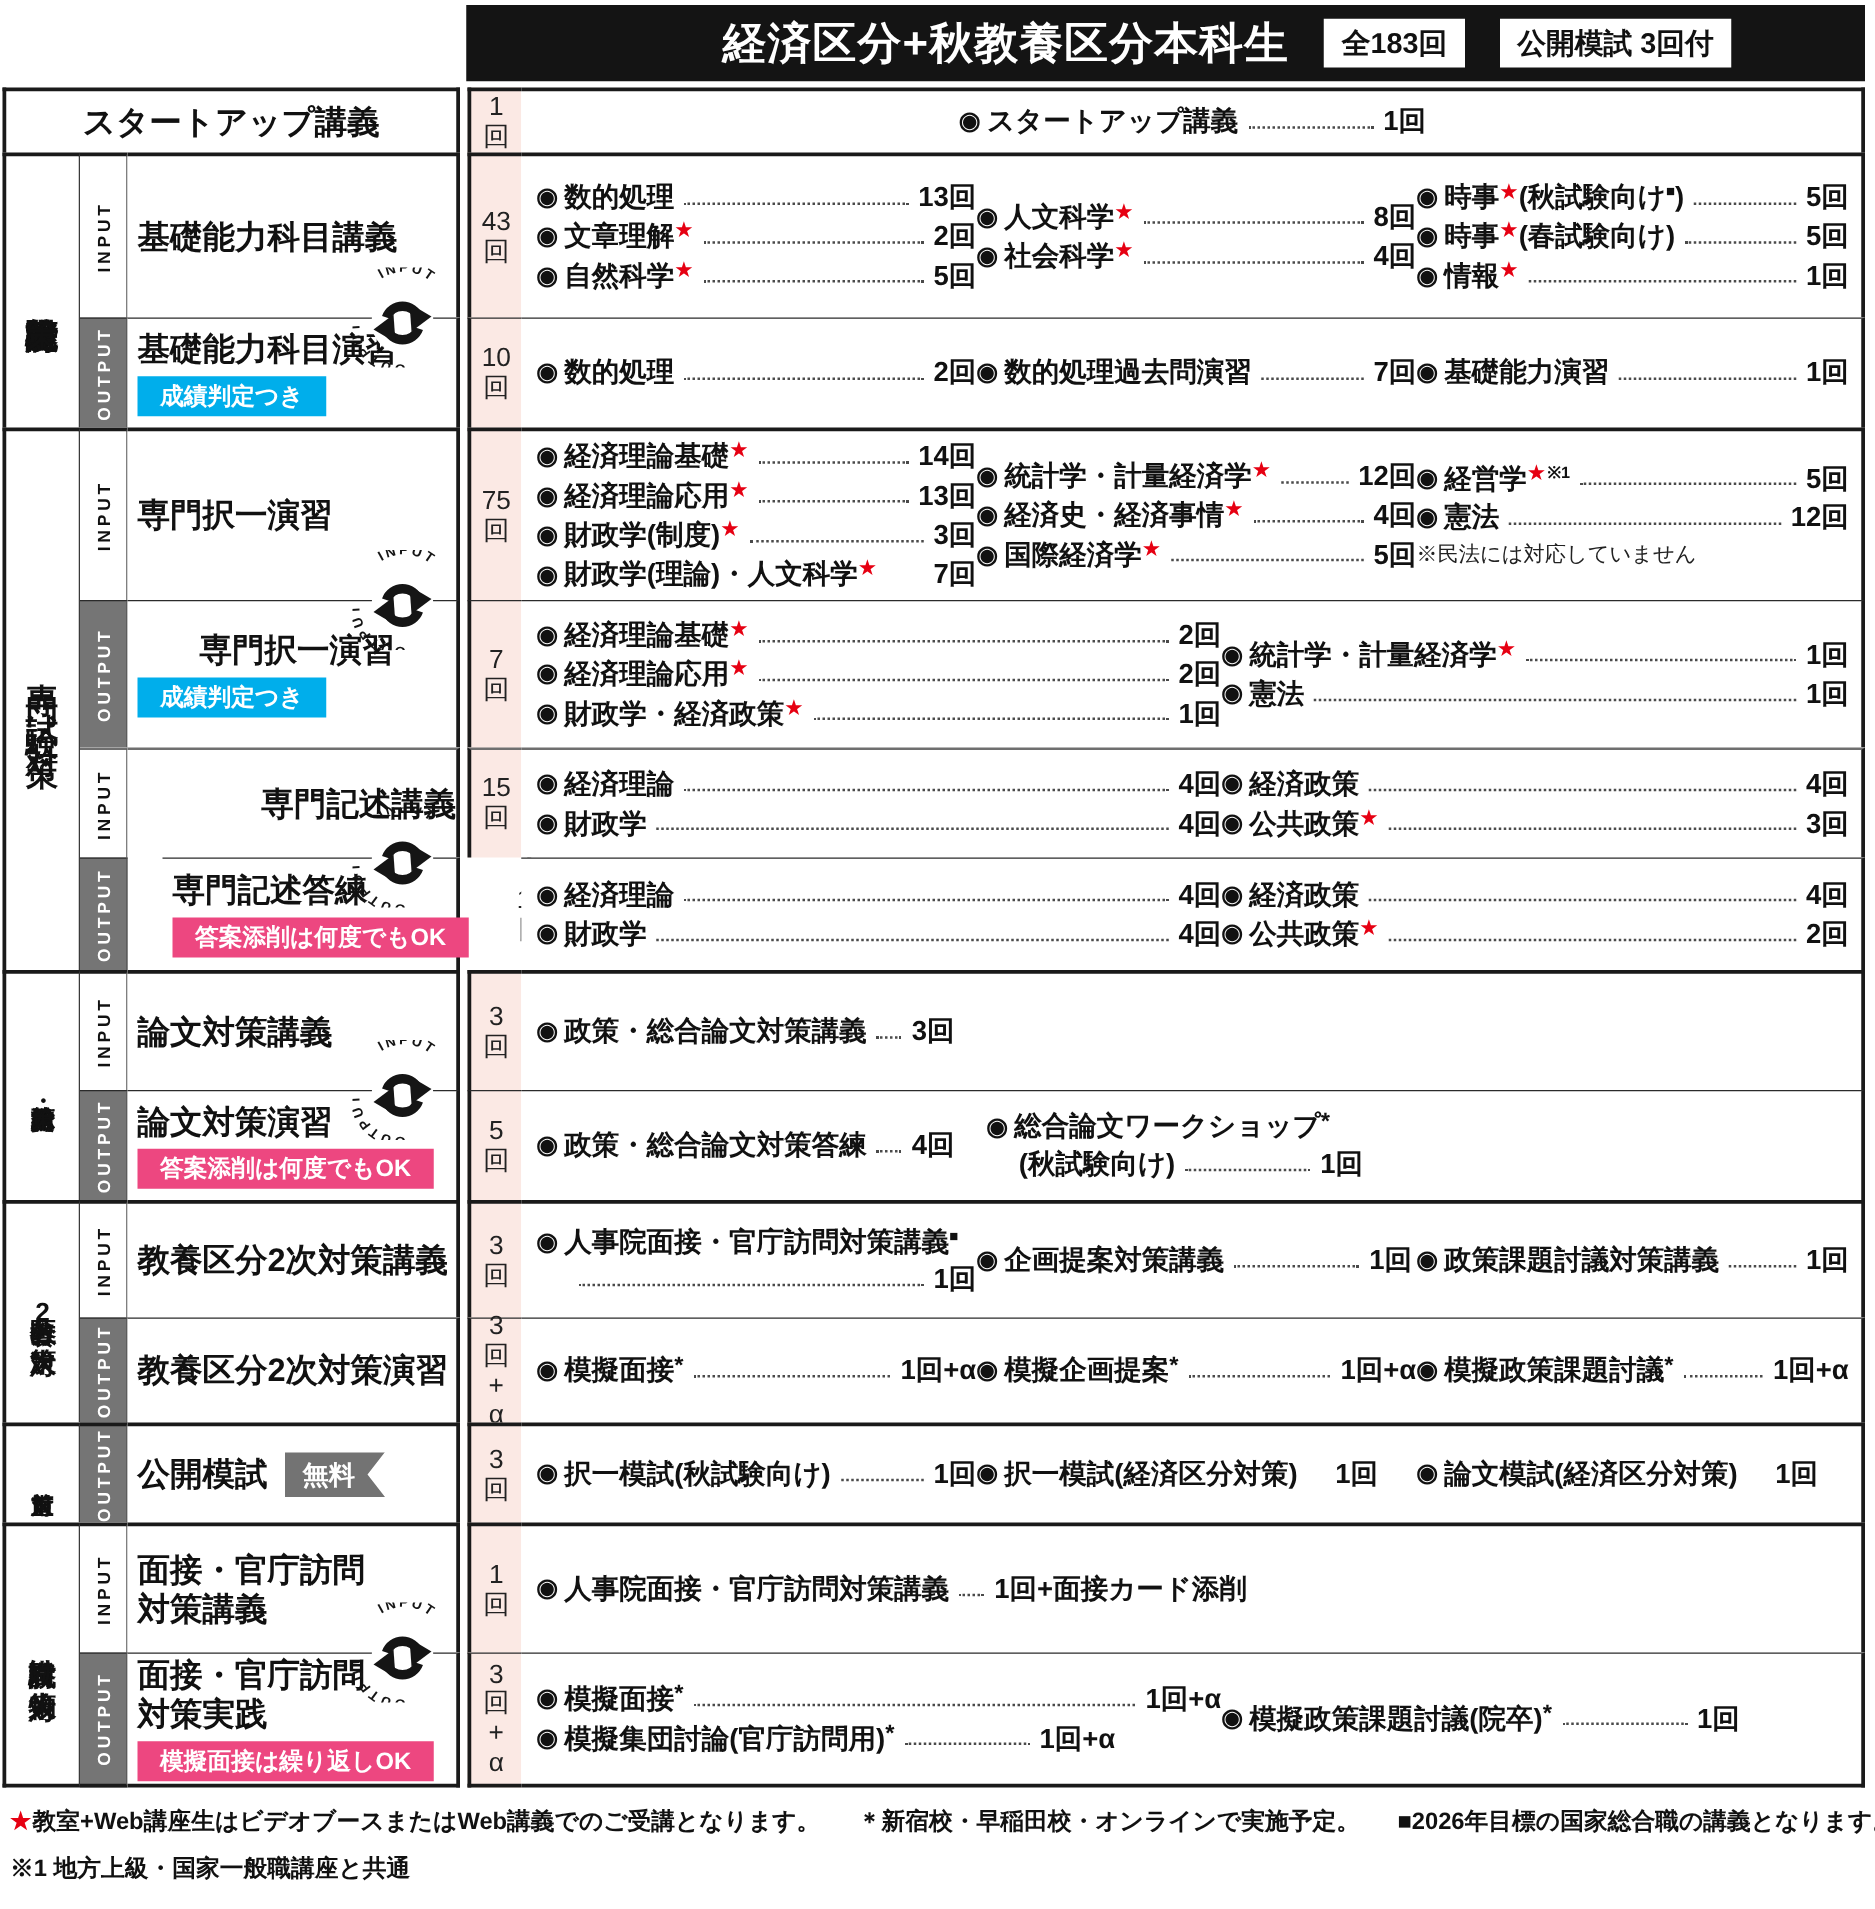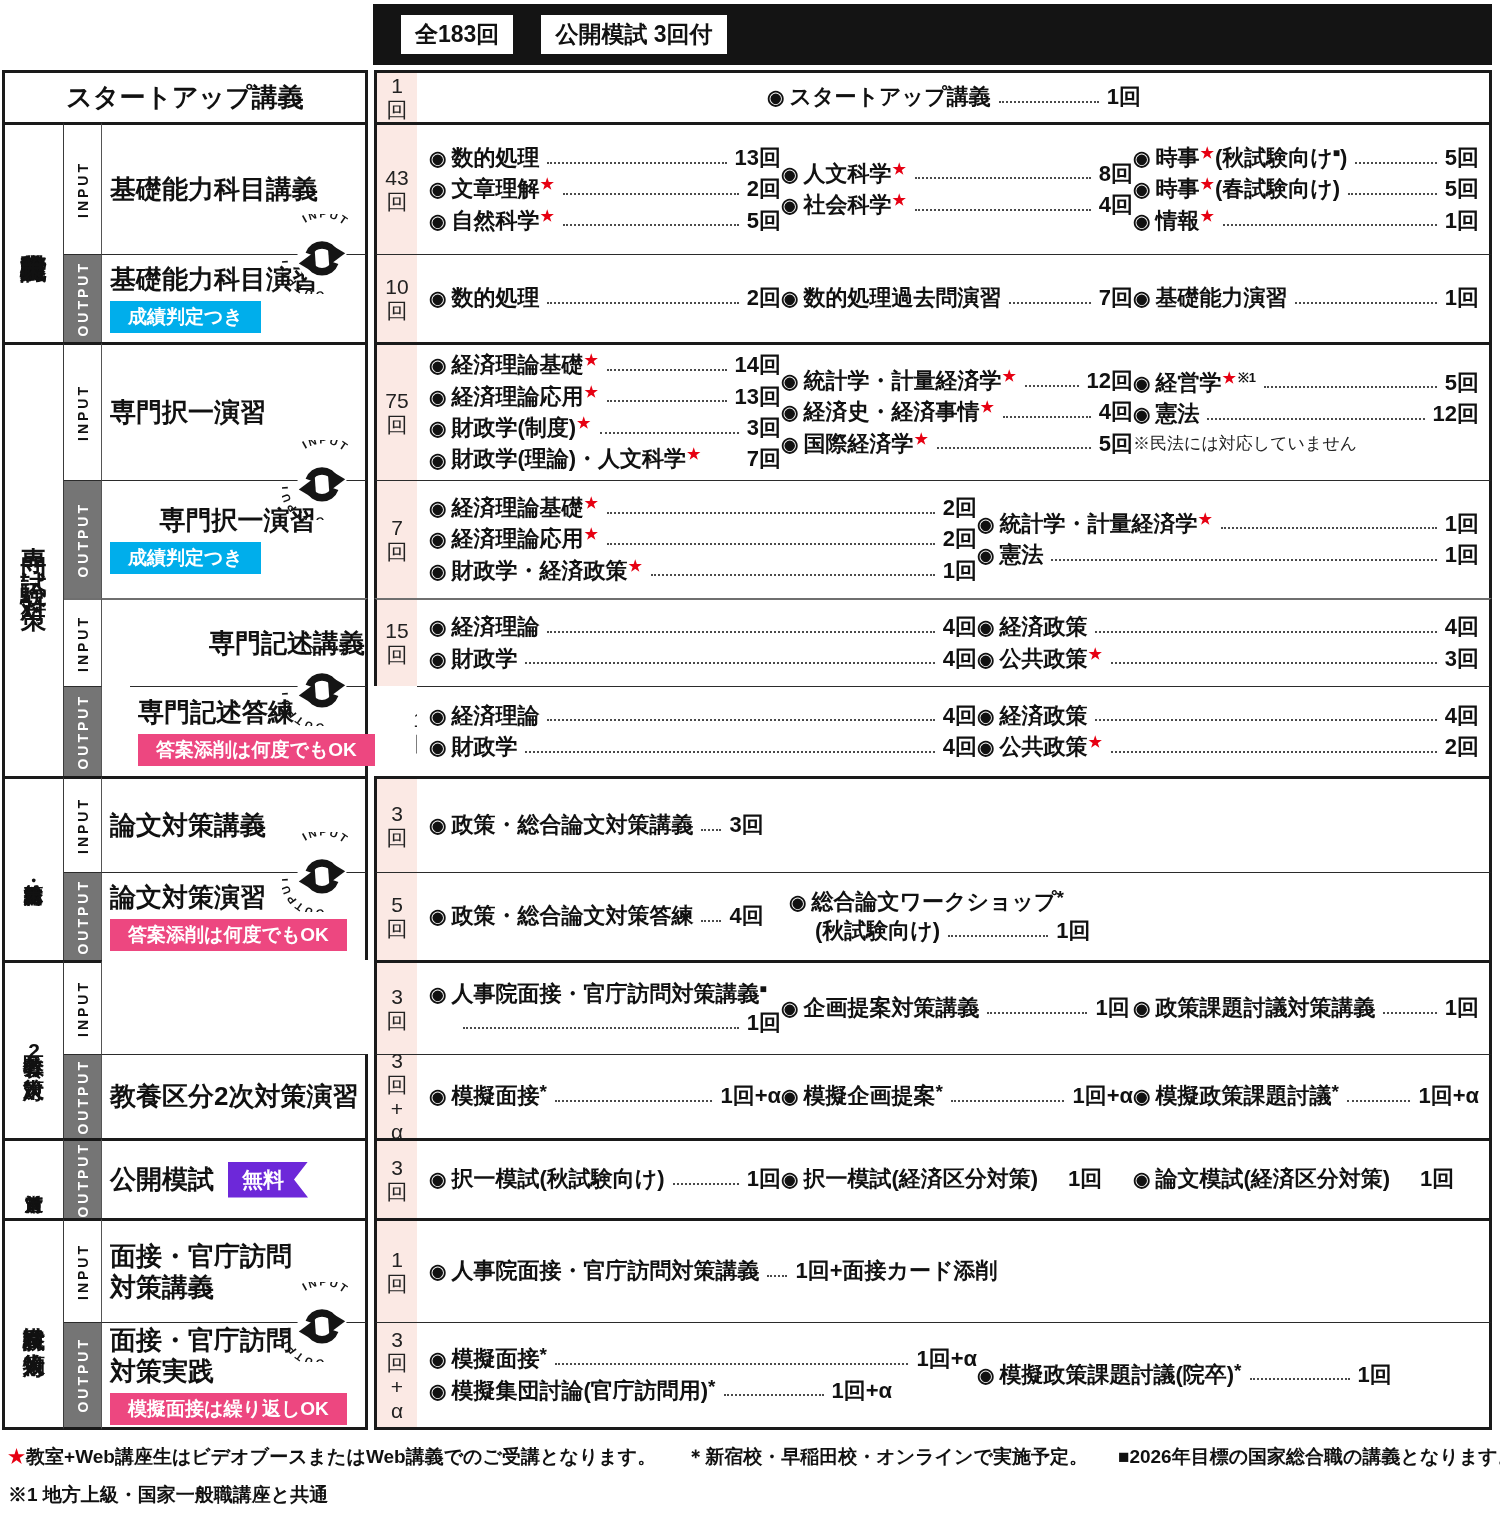--- a/index.html
+++ b/index.html
@@ -22,21 +22,21 @@
   .io span{writing-mode:vertical-rl;transform:rotate(180deg);font-size:14px;font-weight:bold;letter-spacing:3px;color:#111;}
   .io.output{background:#757575;}
   .io.output span{color:#fff;}
   .tl{border-right:3px solid #1a1a1a;display:flex;flex-direction:column;justify-content:center;gap:7px;padding-left:8px;}
   .tl.startup{border-left:3px solid #1a1a1a;align-items:center;padding-left:0;}
   .row-title{font-size:26px;font-weight:bold;line-height:1.18;white-space:pre-line;color:#111;}
   .title-row{display:flex;align-items:center;}
   .badge{font-size:19px;font-weight:bold;color:#fff;padding:3px 18px;width:fit-content;white-space:nowrap;}
   .badge.cyan{background:#00aeeb;}
   .badge.pink{background:#ed4780;}
-  .ribbon{background:#6d28d9;color:#fff;font-size:21px;font-weight:bold;padding:4px 24px 4px 14px;margin-left:14px;clip-path:polygon(0 0,100% 0,calc(100% - 14px) 50%,100% 100%,0 100%);}
+  .ribbon{background:#737373;color:#fff;font-size:21px;font-weight:bold;padding:4px 24px 4px 14px;margin-left:14px;clip-path:polygon(0 0,100% 0,calc(100% - 14px) 50%,100% 100%,0 100%);}
   .count-col{border-left:3px solid #1a1a1a;background:#fbe9e4;display:flex;flex-direction:column;align-items:center;justify-content:center;font-size:21px;line-height:1.12;color:#222;}
   .content{border-right:3px solid #1a1a1a;display:flex;align-items:stretch;padding:6px 10px 6px 12px;}
   .content.center{justify-content:center;align-items:center;}
   .ccol{display:flex;flex-direction:column;justify-content:center;gap:5px;}
   .item{display:flex;align-items:center;white-space:nowrap;font-weight:bold;font-size:22px;color:#111;line-height:1.2;}
   .item.l2{margin-left:26px;margin-top:-2px;}
   .bullet{font-size:20px;margin-right:5px;}
   .leader{border-bottom:2.2px dotted #4a4a4a;height:1px;transform:translateY(4px);margin:0 8px;}
   .leader.fill{flex:1;}
   .leader.med{width:100px;}
@@ -54,20 +54,21 @@
   .notes{position:absolute;left:8px;top:1444px;font-size:19px;font-weight:bold;color:#111;}
   .nline{margin-bottom:12px;white-space:nowrap;}
   .fstar{color:#e60012;margin-right:1px;}
   .ngap{margin-left:30px;}
 </style>
 </head>
 <body>
 
 <div class="page">
   <div class="header-bar">
+    <span class="header-title">経済区分+秋教養区分本科生</span>
     <span class="hbadge">全183回</span>
     <span class="hbadge">公開模試 3回付</span>
   </div>
 
   <div id="grid" style="grid-template-rows: 52px 132px 88px 138px 118px 88px 90px 96px 88px 94px 84px 80px 104px 108px;">
       <div class="cell tl startup sec-top" style="grid-area: 1 / 1 / 2 / 4;">
         <span class="row-title">スタートアップ講義</span>
       </div>
       <div class="cell count-col sec-top" style="grid-area: 1 / 5 / 2 / 6;">
         <div class="cl">1</div>
@@ -491,20 +492,23 @@
             <span class="count">1回</span>
           </div>
         </div>
       </div>
       <div class="cell cat sec-top" style="grid-area: 10 / 1 / 12;">
         <span style="font-size: 21px; letter-spacing: 0px;">教養区分2次対策</span>
       </div>
       <div class="cell io sec-top" style="grid-area: 10 / 2 / 11 / 3;">
         <span>INPUT</span>
       </div>
+      <div class="cell tl sec-top" style="grid-area: 10 / 3 / 11 / 4;">
+        <span class="row-title">教養区分2次対策講義</span>
+      </div>
       <div class="cell count-col sec-top" style="grid-area: 10 / 5 / 11 / 6;">
         <div class="cl">3</div>
         <div class="cl">回</div>
       </div>
       <div class="cell content sec-top" style="grid-area: 10 / 6 / 11 / 7;">
         <div class="ccol" style="flex: 0 0 352px; min-width: 0px;">
           <div class="item">
             <span class="bullet">◉</span>
             <span class="lbl"><span>人事院面接・官庁訪問対策講義</span><span class="sq">■</span></span>
           </div>

